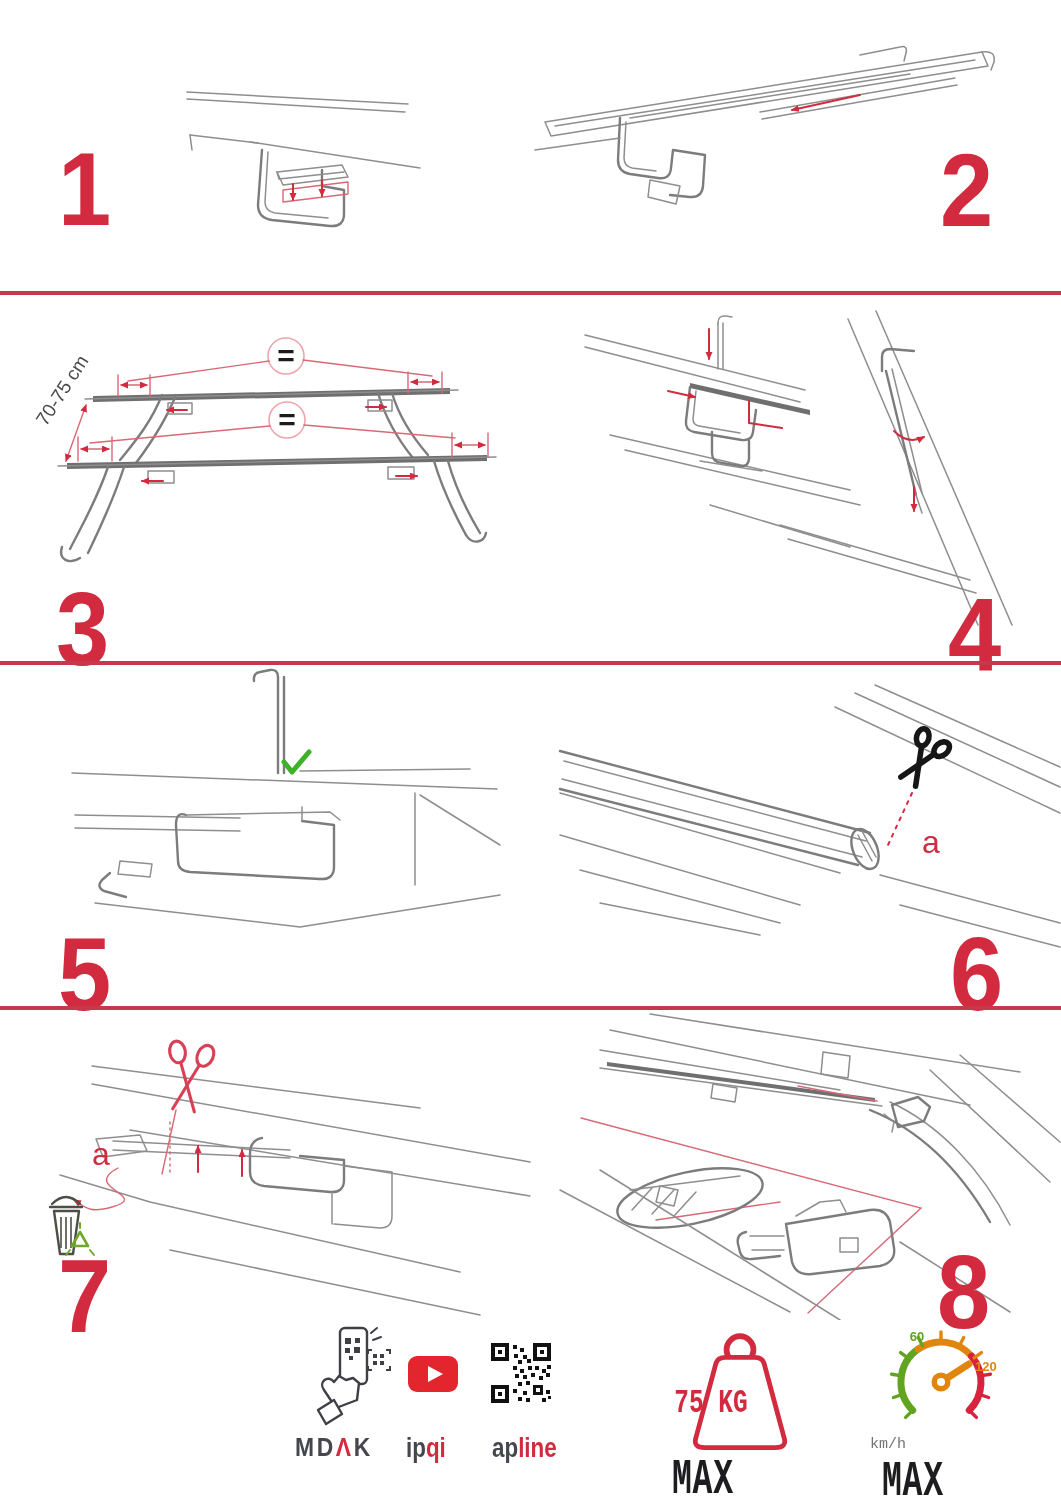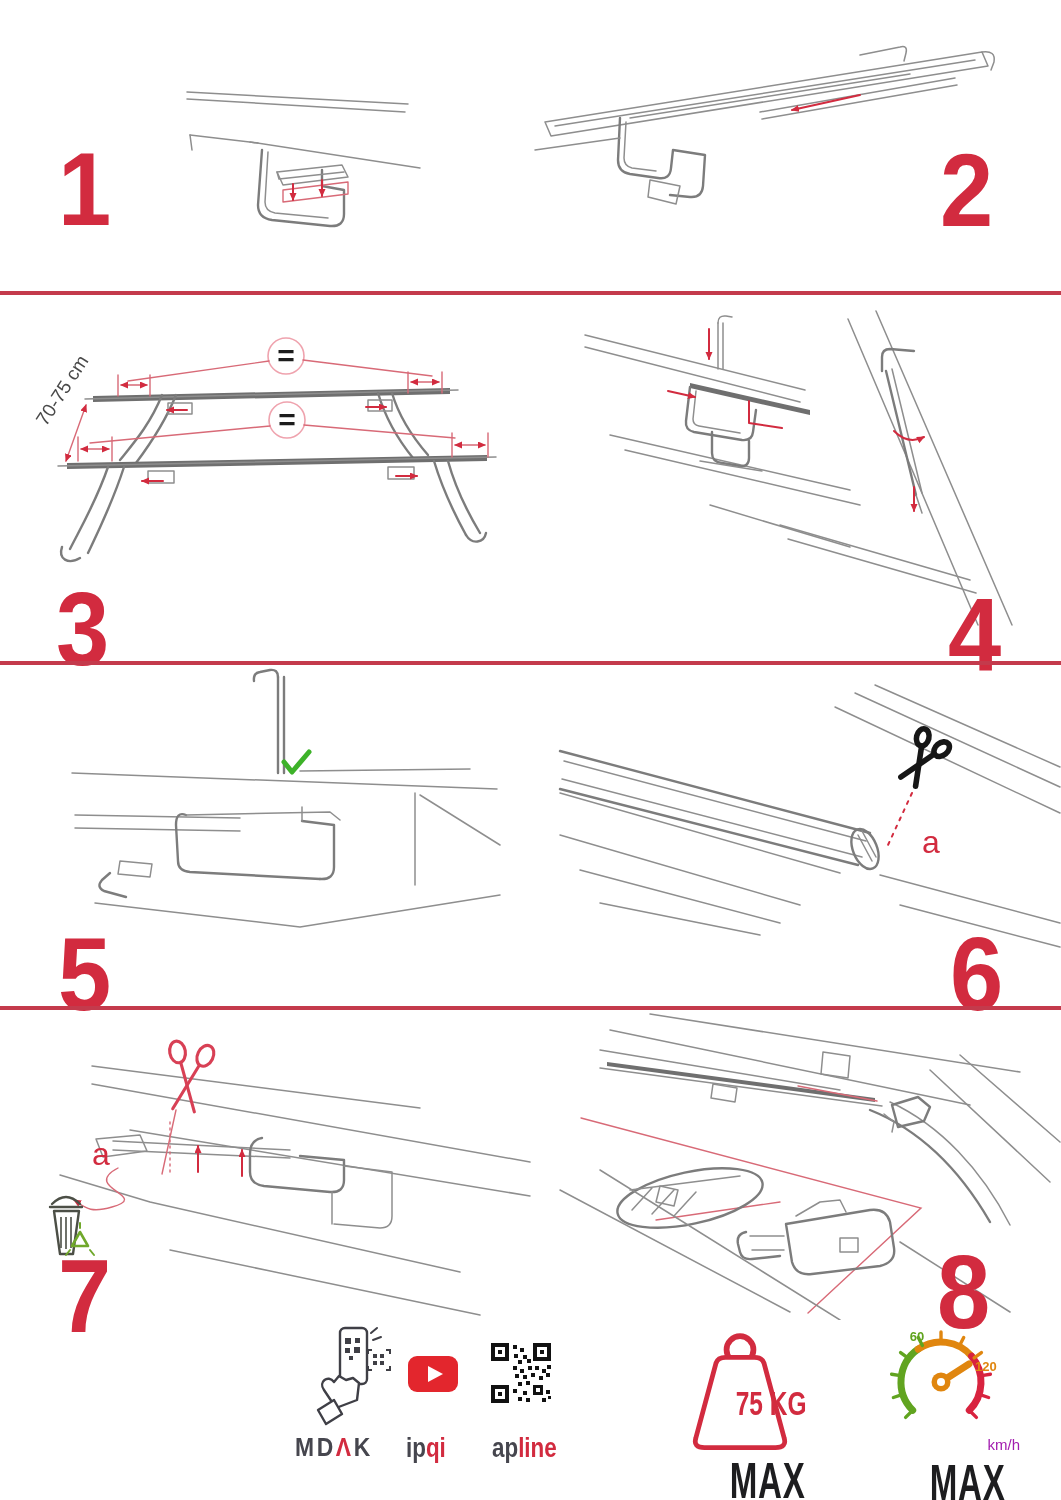--- a/index.html
+++ b/index.html
@@ -16,26 +16,26 @@
   .r{stroke:#d22b3f;fill:none;stroke-width:2;stroke-linecap:round;stroke-linejoin:round}
   .rt{stroke:#d86a77;fill:none;stroke-width:1.4;stroke-linecap:round}
   .pink{stroke:#efa3ae;fill:#fff;stroke-width:1.6}
   .eq{font-size:30px;font-weight:bold;fill:#1c1c1c;}
   .meas{font-size:19px;fill:#4a4a4a;}
   .alabel{font-size:32px;fill:#d22b3f;}
   svg text{font-family:"Liberation Sans",sans-serif;}
   .wordmark{position:absolute;font-weight:bold;color:#46464e;transform:scaleX(.88);
             transform-origin:left top;white-space:nowrap;}
   .wordmark .rd{color:#d22b3f;}
-  .badge-text{position:absolute;left:0;width:100%;text-align:right;}
+  .badge-text{position:absolute;left:0;width:100%;text-align:left;font-family:Liberation Mono, monospace;}
   .maxlabel{font-size:46px;font-weight:bold;color:#1d1d1f;letter-spacing:1px;
             transform:scale(.72,1.08);transform-origin:center top;display:inline-block;}
   .kg{font-size:34px;font-weight:bold;color:#d22b3f;transform:scaleX(.72);
       transform-origin:center top;display:inline-block;white-space:nowrap;}
-  .kmh{font-size:15px;color:#a21caf;}
+  .kmh{font-size:15px;color:#737373;}
 </style>
 </head>
 <body>
 
 <div class="page">
 
   <svg width="0" height="0" style="position:absolute" aria-hidden="true">
     <defs>
       <marker id="arrE" markerWidth="10" markerHeight="10" refX="7" refY="3.5" orient="auto" markerUnits="userSpaceOnUse">
         <path d="M0,0L8,3.5L0,7Z" fill="#d22b3f"></path>

